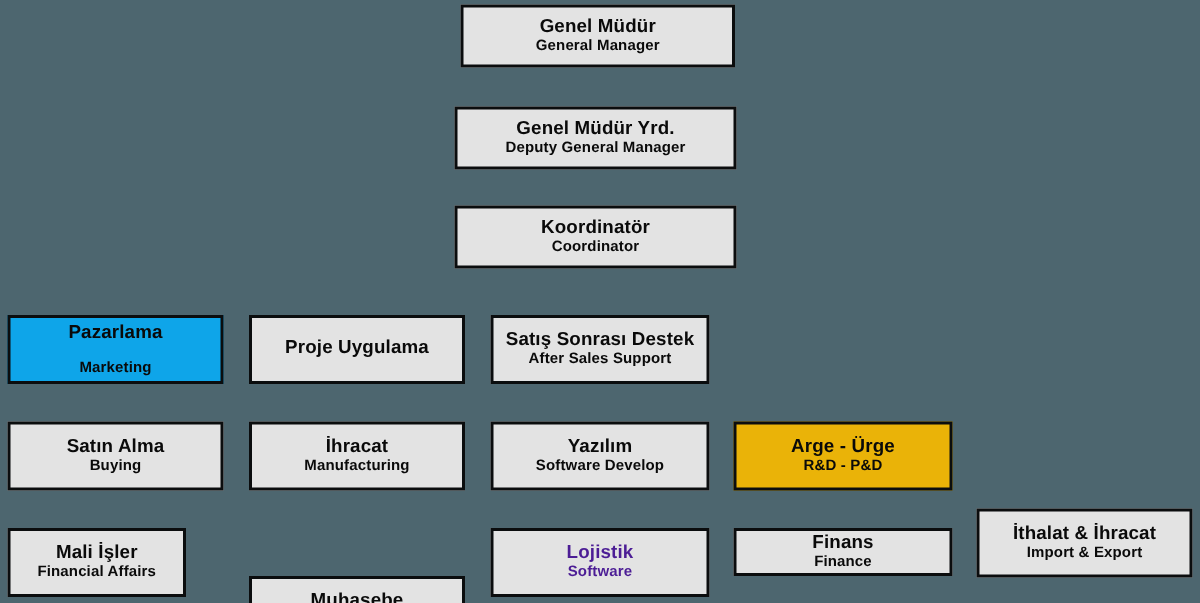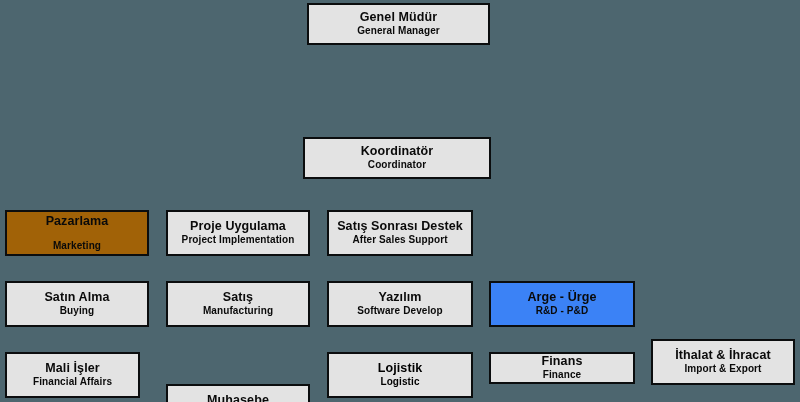--- a/index.html
+++ b/index.html
@@ -47,63 +47,66 @@
   }
 </style>
 </head>
 <body>
 
 <div id="org-chart" style="background: rgb(77, 102, 111);">
     <div class="node" style="left: 307px; top: 3px; width: 183px; height: 42px; background: rgb(227, 227, 227); border-color: rgb(11, 13, 14); color: rgb(10, 10, 10);">
       <div class="tr">Genel Müdür</div>
       <div class="en">General Manager</div>
     </div>
+    <div class="node" style="left: 303px; top: 71px; width: 188px; height: 42px; background: rgb(227, 227, 227); border-color: rgb(11, 13, 14); color: rgb(10, 10, 10);">
+      <div class="tr">Genel Müdür Yrd.</div>
+      <div class="en">Deputy General Manager</div>
+    </div>
     <div class="node" style="left: 303px; top: 137px; width: 188px; height: 42px; background: rgb(227, 227, 227); border-color: rgb(11, 13, 14); color: rgb(10, 10, 10);">
       <div class="tr">Koordinatör</div>
       <div class="en">Coordinator</div>
     </div>
-    <div class="node" style="left: 5px; top: 210px; width: 144px; height: 46px; background: #a16207; border-color: rgb(11, 13, 14); color: rgb(10, 10, 10); gap: 11px;">
+    <div class="node" style="left: 5px; top: 210px; width: 144px; height: 46px; background: #0ea5e9; border-color: rgb(11, 13, 14); color: rgb(10, 10, 10); gap: 11px;">
       <div class="tr">Pazarlama</div>
       <div class="en">Marketing</div>
     </div>
     <div class="node" style="left: 166px; top: 210px; width: 144px; height: 46px; background: rgb(227, 227, 227); border-color: rgb(11, 13, 14); color: rgb(10, 10, 10);">
       <div class="tr">Proje Uygulama</div>
-      <div class="en">Project Implementation</div>
     </div>
     <div class="node" style="left: 327px; top: 210px; width: 146px; height: 46px; background: rgb(227, 227, 227); border-color: rgb(11, 13, 14); color: rgb(10, 10, 10);">
       <div class="tr">Satış Sonrası Destek</div>
       <div class="en">After Sales Support</div>
     </div>
     <div class="node" style="left: 5px; top: 281px; width: 144px; height: 46px; background: rgb(227, 227, 227); border-color: rgb(11, 13, 14); color: rgb(10, 10, 10);">
       <div class="tr">Satın Alma</div>
       <div class="en">Buying</div>
     </div>
     <div class="node" style="left: 166px; top: 281px; width: 144px; height: 46px; background: rgb(227, 227, 227); border-color: rgb(11, 13, 14); color: rgb(10, 10, 10);">
-      <div class="tr">Satış</div>
+      <div class="tr">İhracat</div>
       <div class="en">Manufacturing</div>
     </div>
     <div class="node" style="left: 327px; top: 281px; width: 146px; height: 46px; background: rgb(227, 227, 227); border-color: rgb(11, 13, 14); color: rgb(10, 10, 10);">
       <div class="tr">Yazılım</div>
       <div class="en">Software Develop</div>
     </div>
-    <div class="node" style="left: 489px; top: 281px; width: 146px; height: 46px; background: #3b82f6; border-color: rgb(11, 13, 14); color: rgb(10, 10, 10);">
+    <div class="node" style="left: 489px; top: 281px; width: 146px; height: 46px; background: #eab308; border-color: rgb(11, 13, 14); color: rgb(10, 10, 10);">
       <div class="tr">Arge - Ürge</div>
       <div class="en">R&amp;D - P&amp;D</div>
     </div>
-    <div class="node" style="left: 5px; top: 352px; width: 135px; height: 46px; background: rgb(227, 227, 227); border-color: rgb(11, 13, 14); color: rgb(10, 10, 10);">
+    <div class="node" style="left: 5px; top: 352px; width: 119px; height: 46px; background: rgb(227, 227, 227); border-color: rgb(11, 13, 14); color: rgb(10, 10, 10);">
       <div class="tr">Mali İşler</div>
       <div class="en">Financial Affairs</div>
     </div>
     <div class="node" style="left: 166px; top: 352px; width: 144px; height: 46px; background: rgb(227, 227, 227); border-color: rgb(11, 13, 14); color: rgb(10, 10, 10); margin-top: 32px;">
       <div class="tr">Muhasebe</div>
       <div class="en">Accounting</div>
     </div>
-    <div class="node" style="left: 327px; top: 352px; width: 146px; height: 46px; background: rgb(227, 227, 227); border-color: rgb(11, 13, 14); color: #000000;">
+    <div class="node" style="left: 327px; top: 352px; width: 146px; height: 46px; background: rgb(227, 227, 227); border-color: rgb(11, 13, 14); color: #4c1d95;">
       <div class="tr">Lojistik</div>
-      <div class="en">Logistic</div>
+      <div class="en">Software</div>
     </div>
     <div class="node" style="left: 489px; top: 352px; width: 146px; height: 32px; background: rgb(227, 227, 227); border-color: rgb(11, 13, 14); color: rgb(10, 10, 10);">
       <div class="tr">Finans</div>
       <div class="en">Finance</div>
     </div>
     <div class="node" style="left: 651px; top: 339px; width: 144px; height: 46px; background: rgb(227, 227, 227); border-color: rgb(11, 13, 14); color: rgb(10, 10, 10);">
       <div class="tr">İthalat &amp; İhracat</div>
       <div class="en">Import &amp; Export</div>
     </div>
   </div>

